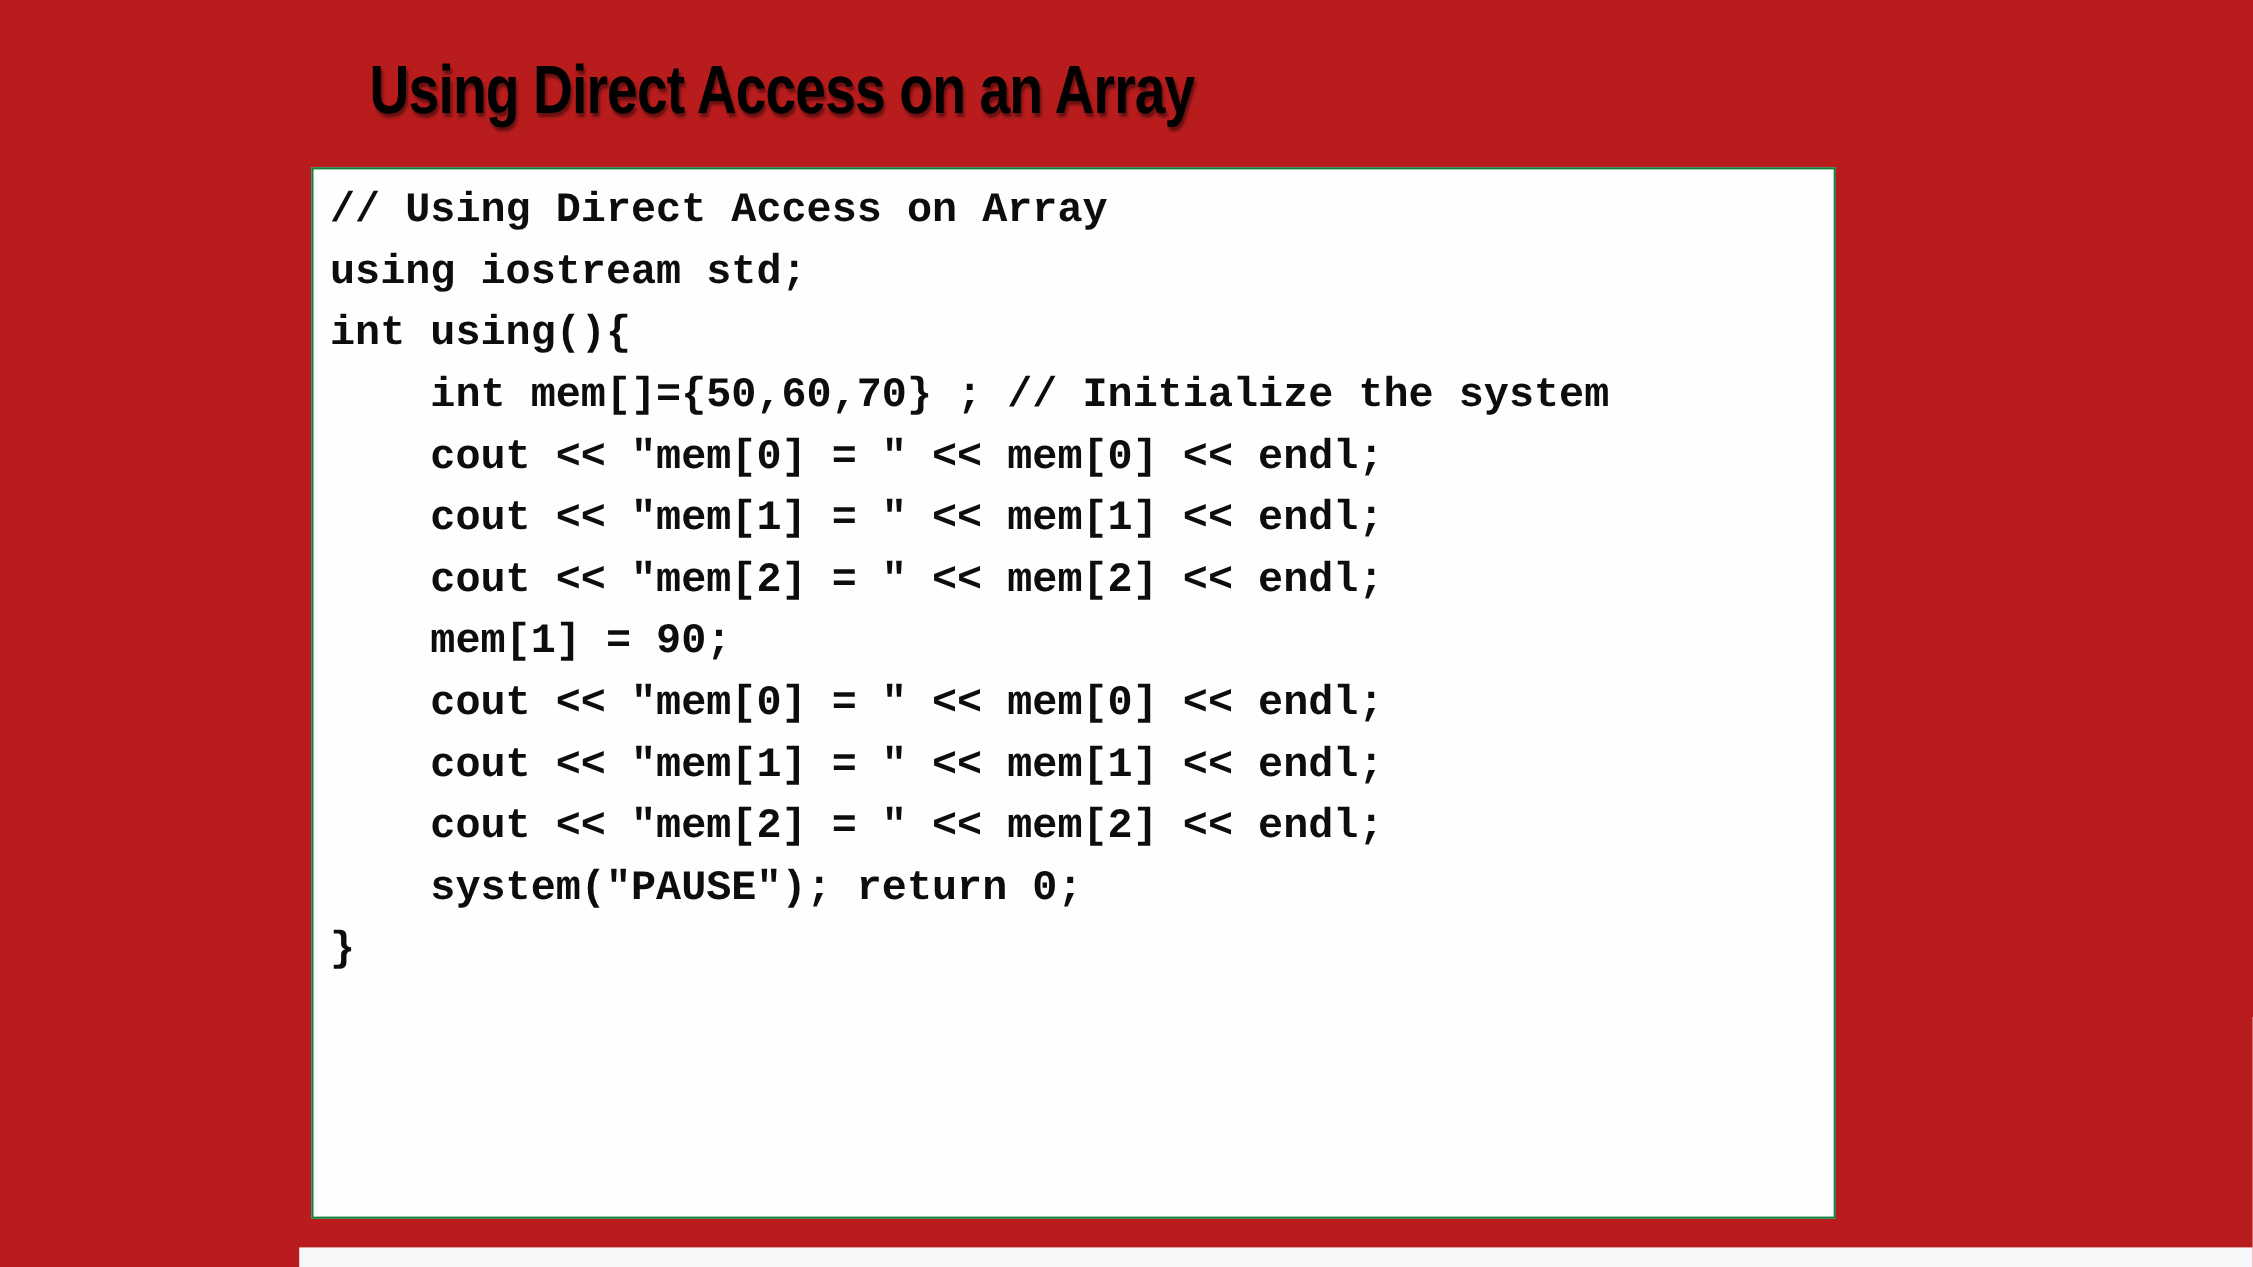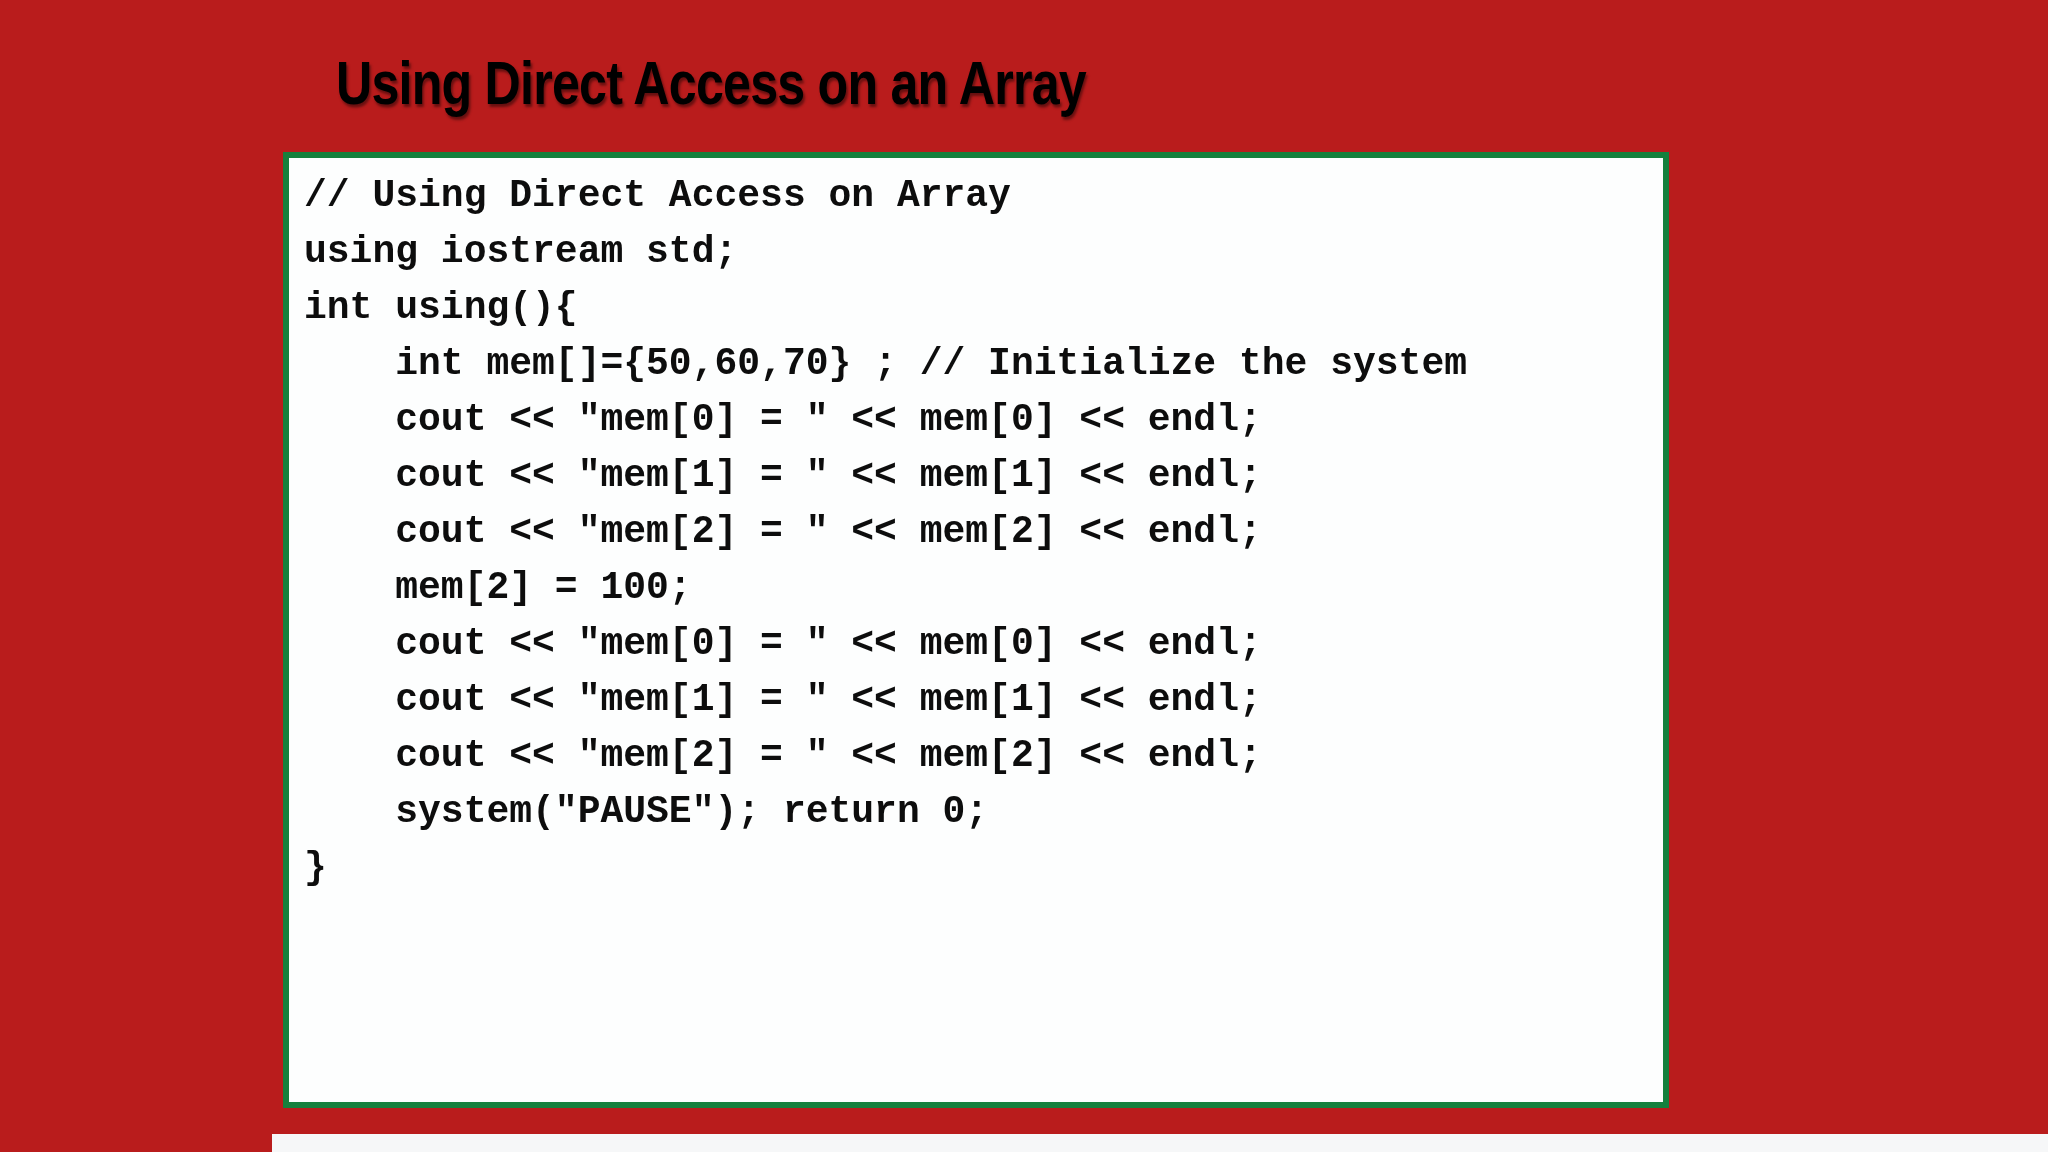--- a/index.html
+++ b/index.html
@@ -31,21 +31,21 @@
     transform: scaleX(0.81);
     transform-origin: left top;
     text-shadow: 2px 3px 3px rgba(0,0,0,0.45);
   }
   .code-box {
     position: absolute;
     left: 283px;
     top: 152px;
     width: 1386px;
     height: 956px;
-    border: 6px solid #15803d;
+    border: 2px solid #15803d;
     background: #fdfefe;
     box-sizing: border-box;
     padding: 10px 0 0 15px;
     overflow: hidden;
   }
   .code-line {
     font-family: "Liberation Mono", "DejaVu Sans Mono", monospace;
     font-weight: bold;
     font-size: 38px;
     line-height: 56px;
@@ -69,21 +69,21 @@
   <h1 class="slide-title">Using Direct Access on an Array</h1>
 
   <div class="code-box">
     <div class="code-line">// Using Direct Access on Array</div>
     <div class="code-line">using iostream std;</div>
     <div class="code-line">int using(){</div>
     <div class="code-line">    int mem[]={50,60,70} ; // Initialize the system</div>
     <div class="code-line">    cout &lt;&lt; "mem[0] = " &lt;&lt; mem[0] &lt;&lt; endl;</div>
     <div class="code-line">    cout &lt;&lt; "mem[1] = " &lt;&lt; mem[1] &lt;&lt; endl;</div>
     <div class="code-line">    cout &lt;&lt; "mem[2] = " &lt;&lt; mem[2] &lt;&lt; endl;</div>
-    <div class="code-line">    mem[2] = 100;</div>
+    <div class="code-line">    mem[1] = 90;</div>
     <div class="code-line">    cout &lt;&lt; "mem[0] = " &lt;&lt; mem[0] &lt;&lt; endl;</div>
     <div class="code-line">    cout &lt;&lt; "mem[1] = " &lt;&lt; mem[1] &lt;&lt; endl;</div>
     <div class="code-line">    cout &lt;&lt; "mem[2] = " &lt;&lt; mem[2] &lt;&lt; endl;</div>
     <div class="code-line">    system("PAUSE"); return 0;</div>
     <div class="code-line">}</div>
   </div>
 
   <div class="slide-bottom-edge"></div>
 
 </div>

